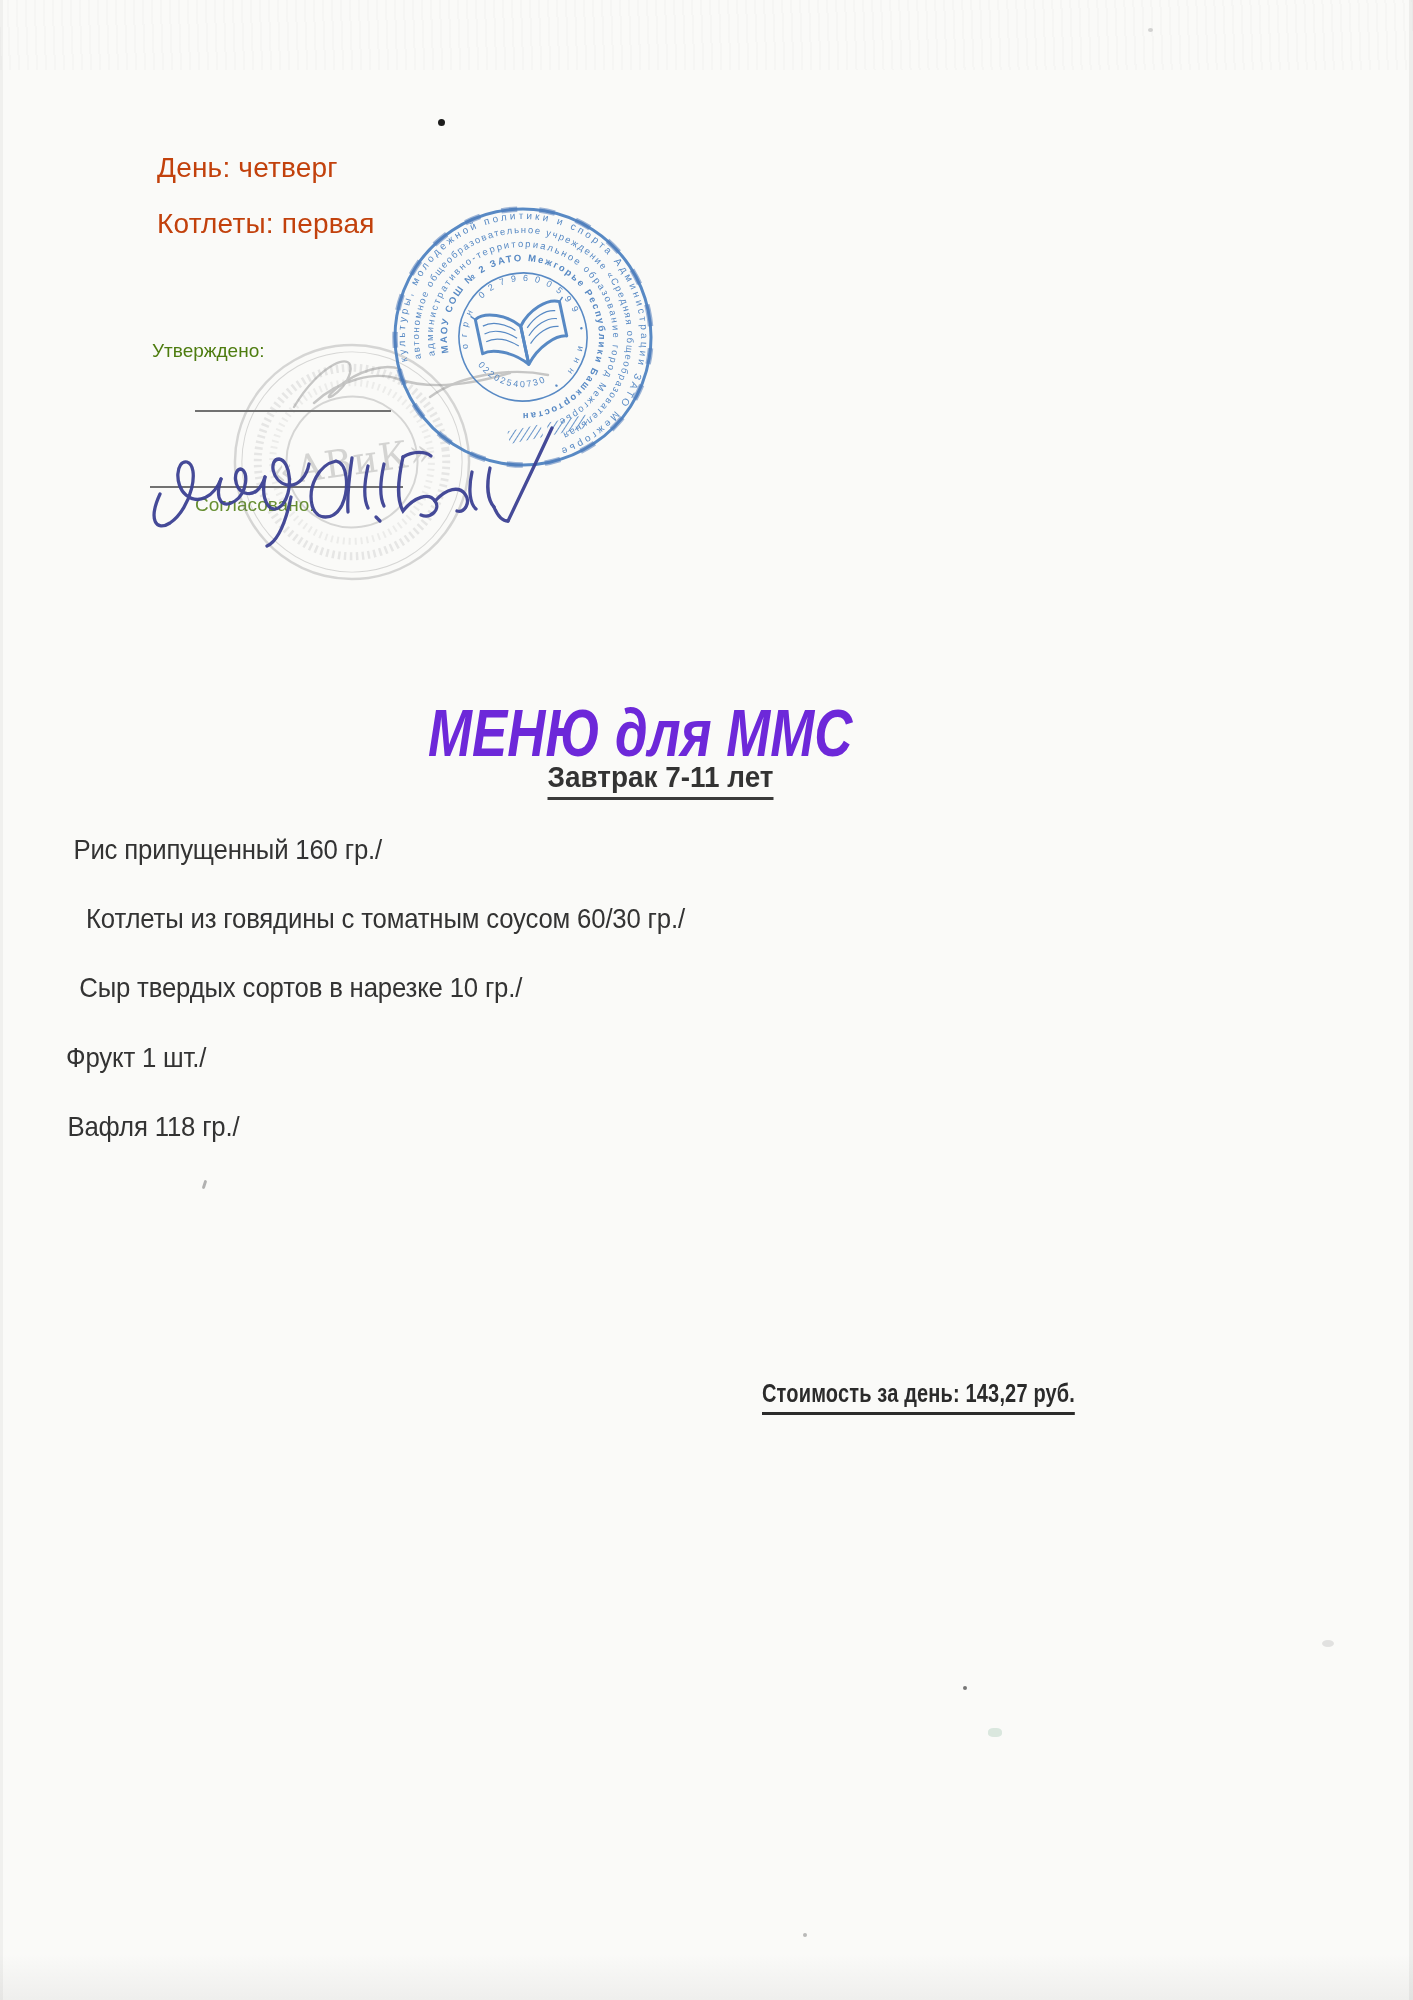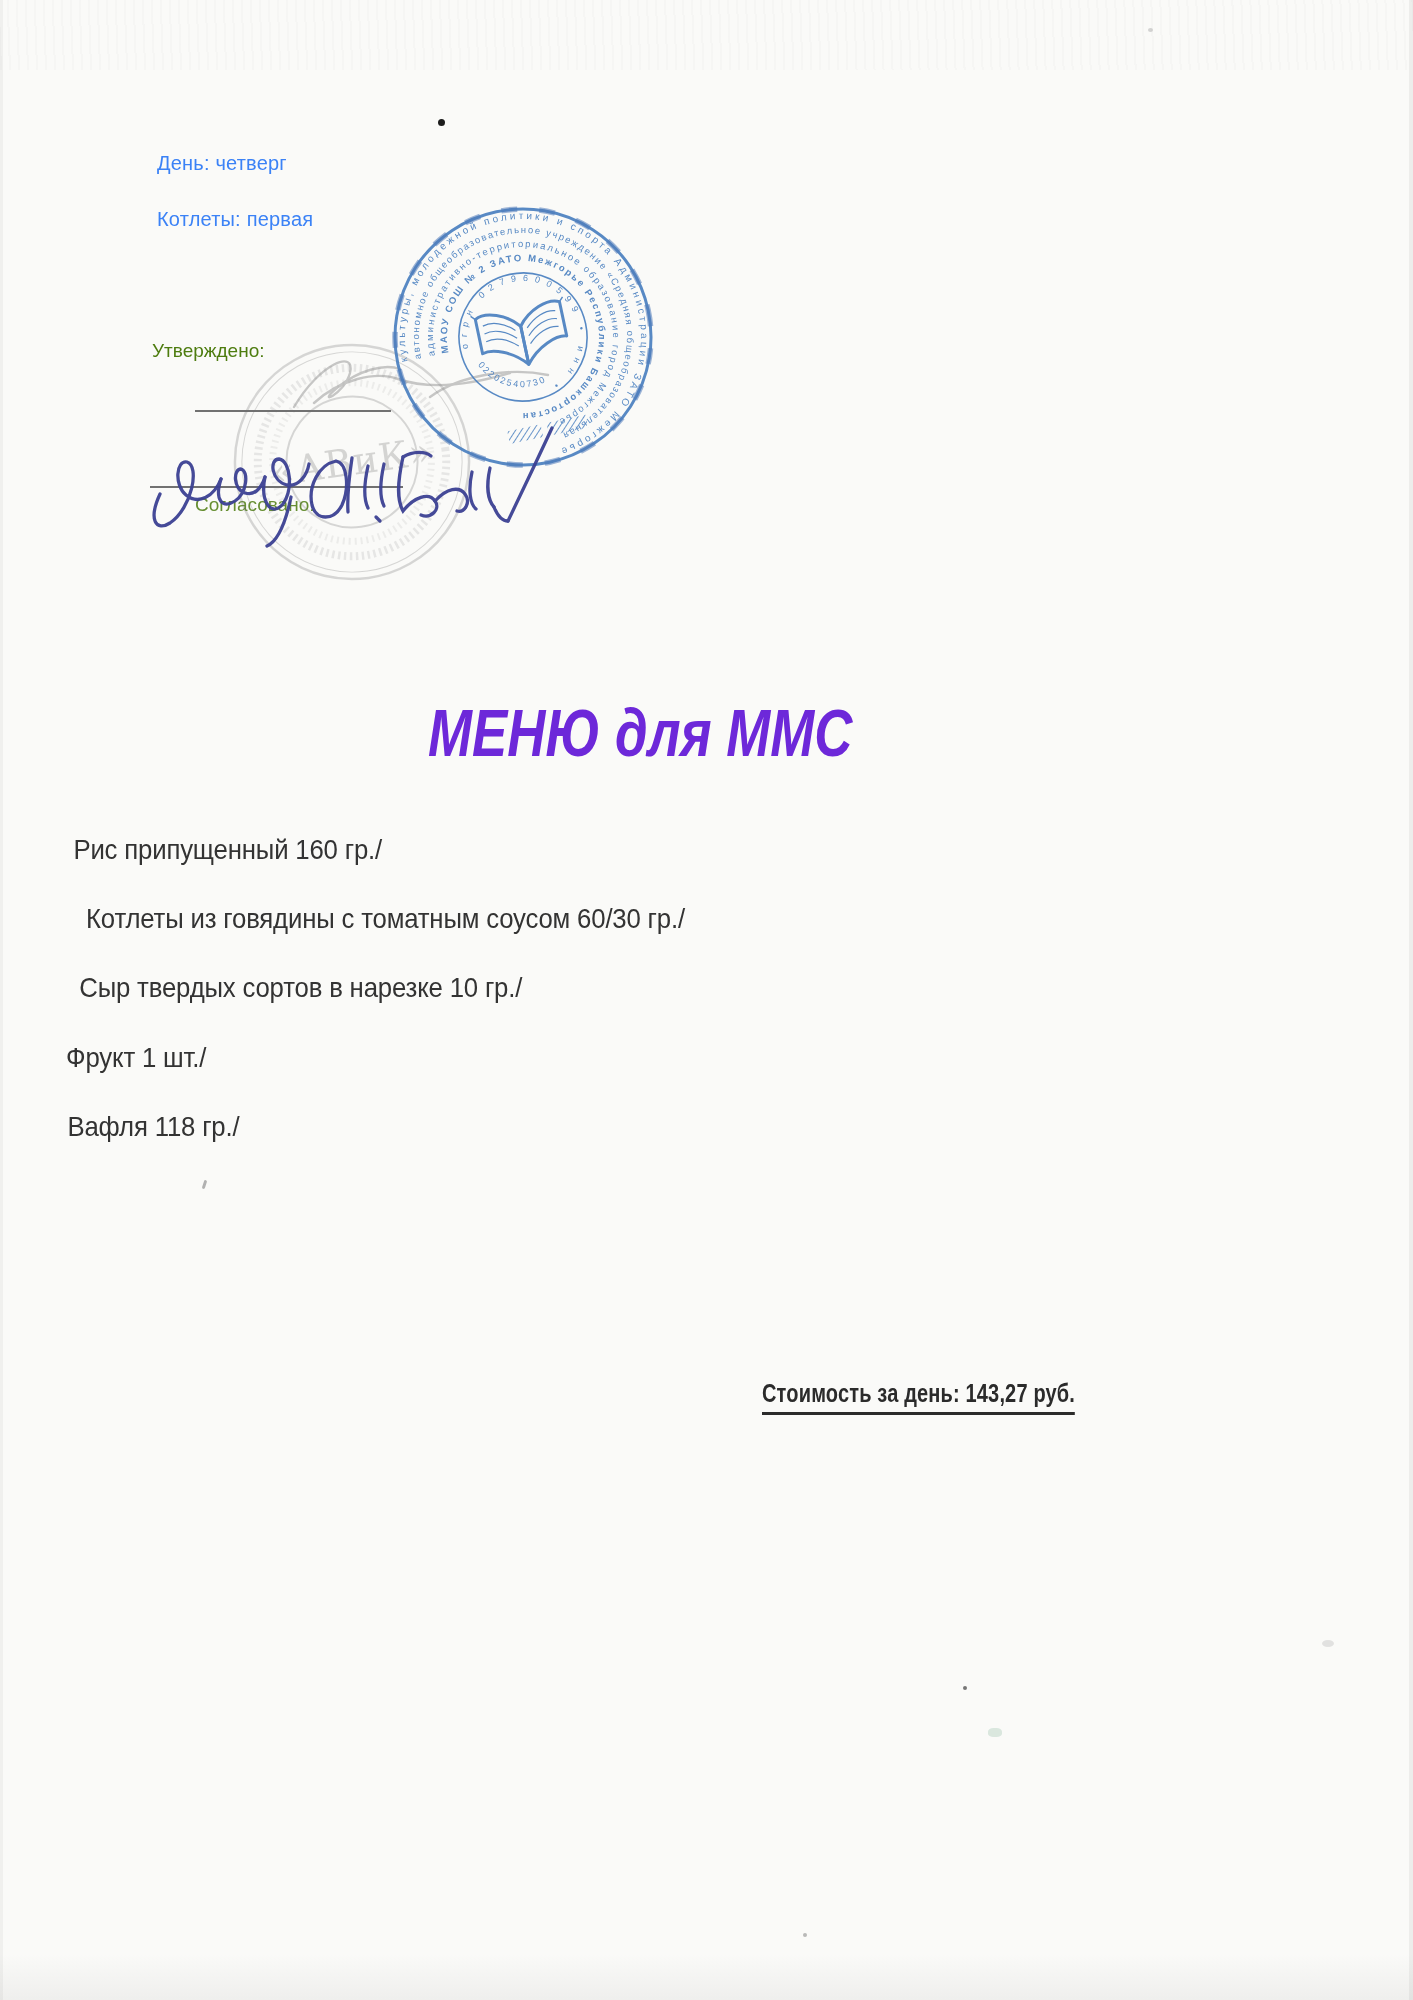--- a/index.html
+++ b/index.html
@@ -25,21 +25,21 @@
     opacity:.55;pointer-events:none;
   }
   .page::after{
     content:"";position:absolute;left:0;bottom:0;right:0;height:46px;
     background:linear-gradient(to bottom,rgba(0,0,0,0) 0,rgba(90,90,90,.07) 100%);
     pointer-events:none;
   }
   .edge-r{position:absolute;top:0;right:0;width:4px;height:100%;background:rgba(0,0,0,.05);}
   .edge-l{position:absolute;top:0;left:0;width:3px;height:100%;background:rgba(0,0,0,.04);}
 
-  .hdr{position:absolute;left:157px;font-size:20px;color:#3b82f6;letter-spacing:.2px;}
+  .hdr{position:absolute;left:157px;font-size:28px;color:#c2410c;letter-spacing:.2px;}
   .hdr.day{top:152px;}
   .hdr.week{top:208px;}
 
   .sig-label{position:absolute;font-size:19px;color:#4d7c0f;}
   .lbl-approved{left:152px;top:340px;}
   .lbl-agreed{left:195px;top:446px;opacity:.85;margin-top:48px;}
 
   .rule{position:absolute;height:2px;background:#4f4f4f;opacity:.8;}
   .rule1{left:195px;top:410px;width:196px;}
   .rule2{left:150px;top:486px;width:253px;}
@@ -188,20 +188,21 @@
       <path d="M295,101 C 307,88 319,86 325,94 C 331,102 325,113 317,111"></path>
       <path d="M332,72 C 328,90 330,104 336,109"></path>
       <path d="M350,68 C 346,86 348,100 354,107"></path>
       <path d="M354,107 C 358,117 363,121 368,121"></path>
       <path d="M368,121 C 382,92 398,58 412,28"></path>
     </g>
   </svg>
 
   <h1 class="title"><span class="cond">МЕНЮ для ММС</span></h1>
 
+  <div class="subtitle"><span class="cond">Завтрак 7-11 лет</span></div>
 
   <div class="menu">
 
       <div class="menu-item">
         <span class="cond">Рис припущенный 160 гр./</span>
       </div>
 
       <div class="menu-item">
         <span class="cond">Котлеты из говядины с томатным соусом 60/30 гр./</span>
       </div>

